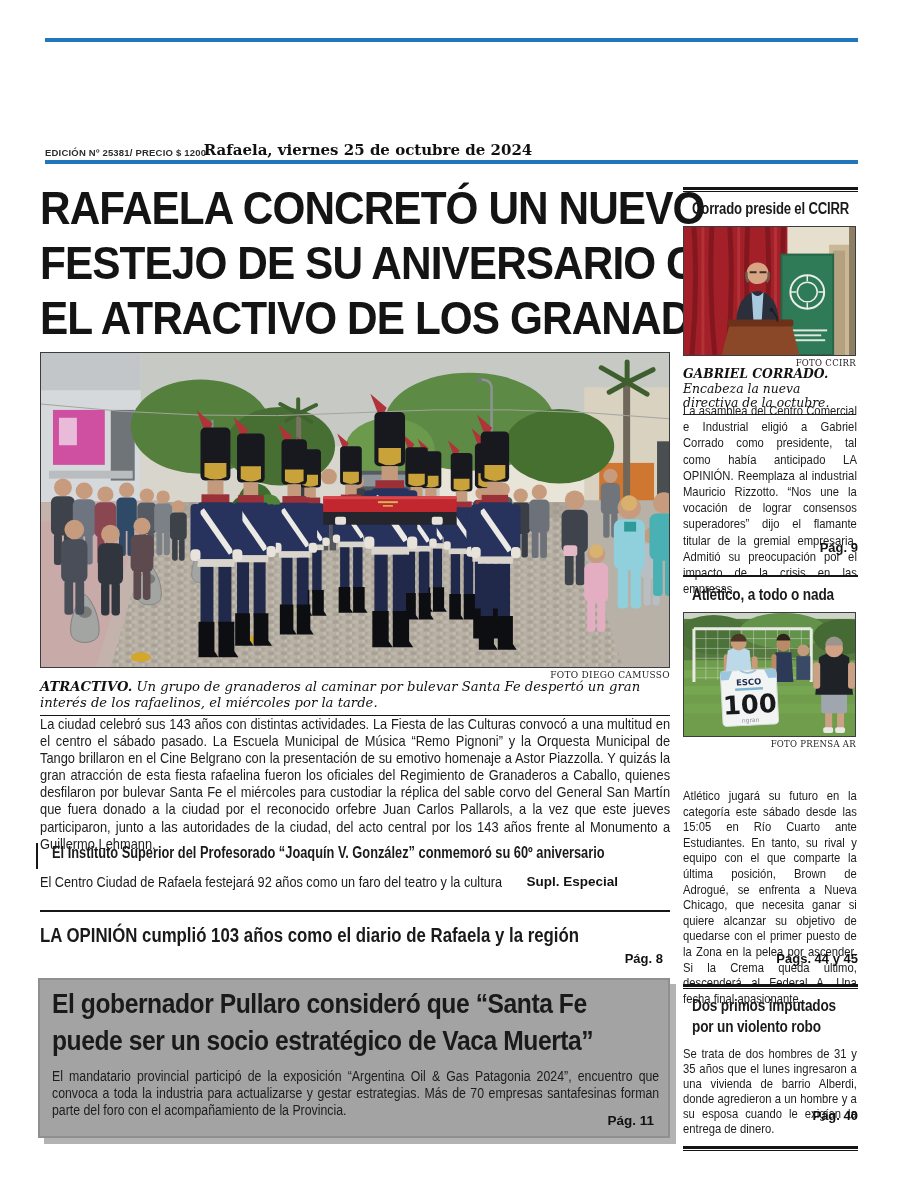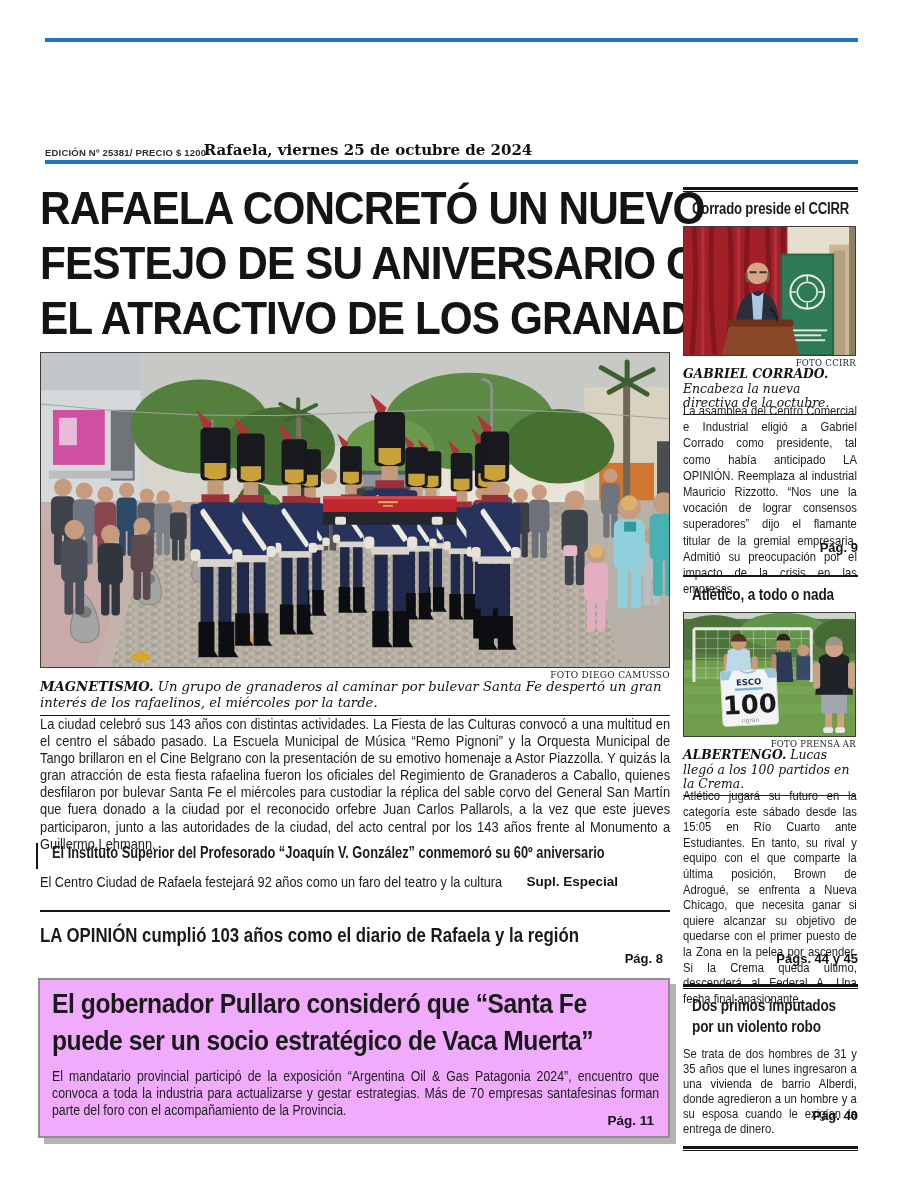--- a/index.html
+++ b/index.html
@@ -31,21 +31,21 @@
   .bodytext{font-size:14.6px;line-height:17.1px;text-align:justify;color:#1c1c1c;}
   .sb-body{font-size:13.4px;line-height:16.2px;text-align:justify;color:#1c1c1c;}
   .pageref{font-weight:bold;font-size:13px;color:#111;text-align:right;}
   .teaser-bold{font-weight:bold;font-size:16px;}
   .teaser-reg{font-size:15.5px;}
   .rule-bk{background:#161616;}
   .dbl{border-top:3px solid #141414;border-bottom:1px solid #141414;height:5px;box-sizing:border-box;}
   .sb-h{font-weight:bold;font-size:16px;letter-spacing:-.2px;}
   
   .pbox{left:38px;top:978px;width:632px;height:160px;border:2px solid #8f8f8f;
-        box-shadow:6px 6px 0 #b3b3b3;box-sizing:border-box;background:#f0abfc;}
+        box-shadow:6px 6px 0 #b3b3b3;box-sizing:border-box;background:#a3a3a3;}
   .pbox-h{font-size:28px;font-weight:800;letter-spacing:-.5px;line-height:1;transform:scaleX(.88);}
 </style>
 </head>
 <body>
 
 <div class="page">
 
   <div class="abs rule-blue" style="left:45px;top:38px;width:813px;"></div>
   <div class="abs edition">EDICIÓN Nº 25381/ PRECIO $ 1200</div>
   <div class="abs dateline">Rafaela, viernes 25 de octubre de 2024</div>
@@ -213,21 +213,21 @@
       <rect x="283" y="162" width="134" height="13" rx="1" fill="#24252d"></rect>
       <rect x="338" y="151" width="20" height="2" fill="#d9b35a"></rect>
       <rect x="343" y="155" width="10" height="1.6" fill="#d9b35a"></rect>
       <rect x="295" y="167" width="11" height="8" rx="2" fill="#e6e2da"></rect>
       <rect x="392" y="167" width="11" height="8" rx="2" fill="#e6e2da"></rect>
     </svg>
   </div>
 
   <div class="abs credit" style="left:40px;top:670px;width:630px;">FOTO DIEGO CAMUSSO</div>
   <div class="abs caption" style="left:40px;top:679px;width:630px;">
-    <b>MAGNETISMO.</b><span> Un grupo de granaderos al caminar por bulevar Santa Fe despertó un gran interés de los rafaelinos, el miércoles por la tarde.</span>
+    <b>ATRACTIVO.</b><span> Un grupo de granaderos al caminar por bulevar Santa Fe despertó un gran interés de los rafaelinos, el miércoles por la tarde.</span>
   </div>
 
   <div class="abs bodytext cx" style="left:40px;top:716px;width:716px;transform:scaleX(.88);">La ciudad celebró sus 143 años con distintas actividades. La Fiesta de las Culturas convocó a una multitud en el centro el sábado pasado. La Escuela Municipal de Música “Remo Pignoni” y la Orquesta Municipal de Tango brillaron en el Cine Belgrano con la presentación de su emotivo homenaje a Astor Piazzolla. Y quizás la gran atracción de esta fiesta rafaelina fueron los oficiales del Regimiento de Granaderos a Caballo, quienes desfilaron por bulevar Santa Fe el miércoles para custodiar la réplica del sable corvo del General San Martín que fuera donado a la ciudad por el reconocido orfebre Juan Carlos Pallarols, a la vez que este jueves participaron, junto a las autoridades de la ciudad, del acto central por los 143 años frente al Monumento a Guillermo Lehmann.</div>
 
   <div class="abs rule-bk" style="left:36px;top:843px;width:2px;height:26px;"></div>
   <div class="abs teaser-bold cx nw" style="left:52px;top:844px;transform:scaleX(.8);">El Instituto Superior del Profesorado “Joaquín V. González” conmemoró su 60º aniversario</div>
   <div class="abs teaser-reg cx nw" style="left:40px;top:873px;transform:scaleX(.82);">El Centro Ciudad de Rafaela festejará 92 años como un faro del teatro y la cultura</div>
   <div class="abs pageref" style="top:874px;right:282px;font-size:13.5px;">Supl. Especial</div>
   <div class="abs rule-bk" style="left:40px;top:910px;width:630px;height:2px;"></div>
   <div class="abs cx nw" style="left:40px;top:924px;font-size:20px;font-weight:800;transform:scaleX(.84);">LA OPINIÓN cumplió 103 años como el diario de Rafaela y la región</div>
@@ -339,23 +339,20 @@
         <path d="M94,58 h-12 l4,9 h8 z" fill="#9cc6de"></path>
         <path d="M58,58 q8,6 16,0" stroke="#9cc6de" fill="none" stroke-width="2"></path>
         <text x="66" y="73" font-size="8.5" font-weight="bold" fill="#1d2b4e" text-anchor="middle" font-family="DejaVu Sans, sans-serif">ESCO</text>
         <rect x="52" y="76" width="28" height="2.5" fill="#7fb3d2"></rect>
         <text x="66" y="102" font-size="26" font-weight="bold" fill="#17191d" text-anchor="middle" font-family="DejaVu Sans, sans-serif">100</text>
         <text x="66" y="111" font-size="6" fill="#8b9096" text-anchor="middle" font-family="DejaVu Sans, sans-serif">ngran</text>
       </g>
     </svg>
   </div>
   <div class="abs credit" style="left:683px;top:739px;width:173px;font-size:8.5px;">FOTO PRENSA AR</div>
-  <div class="abs caption cap-sm" style="left:683px;top:748px;width:173px;">
-    <b>ALBERTENGO.</b><span> Lucas llegó a los 100 partidos en la Crema.</span>
-  </div>
   <div class="abs sb-body cx" style="left:683px;top:788px;width:207px;transform:scaleX(.84);line-height:15.6px;">Atlético jugará su futuro en la categoría este sábado desde las 15:05 en Río Cuarto ante Estudiantes. En tanto, su rival y equipo con el que comparte la última posición, Brown de Adrogué, se enfrenta a Nueva Chicago, que necesita ganar si quiere alcanzar su objetivo de quedarse con el primer puesto de la Zona en la pelea por ascender. Si la Crema queda último, descenderá al Federal A. Una fecha final apasionante.</div>
   <div class="abs pageref" style="top:951px;right:42px;">Págs. 44 y 45</div>
 
   <div class="abs dbl" style="left:683px;top:984px;width:175px;"></div>
   <div class="abs sb-h cx nw" style="left:692px;top:997px;transform:scaleX(.85);">Dos primos imputados</div>
   <div class="abs sb-h cx nw" style="left:692px;top:1018px;transform:scaleX(.85);">por un violento robo</div>
   <div class="abs sb-body cx" style="left:683px;top:1046px;width:207px;transform:scaleX(.84);line-height:15px;">Se trata de dos hombres de 31 y 35 años que el lunes ingresaron a una vivienda de barrio Alberdi, donde agredieron a un hombre y a su esposa cuando le exigían la entrega de dinero.</div>
   <div class="abs pageref" style="top:1108px;right:42px;">Pág. 40</div>
   <div class="abs dbl" style="left:683px;top:1146px;width:175px;"></div>
 

